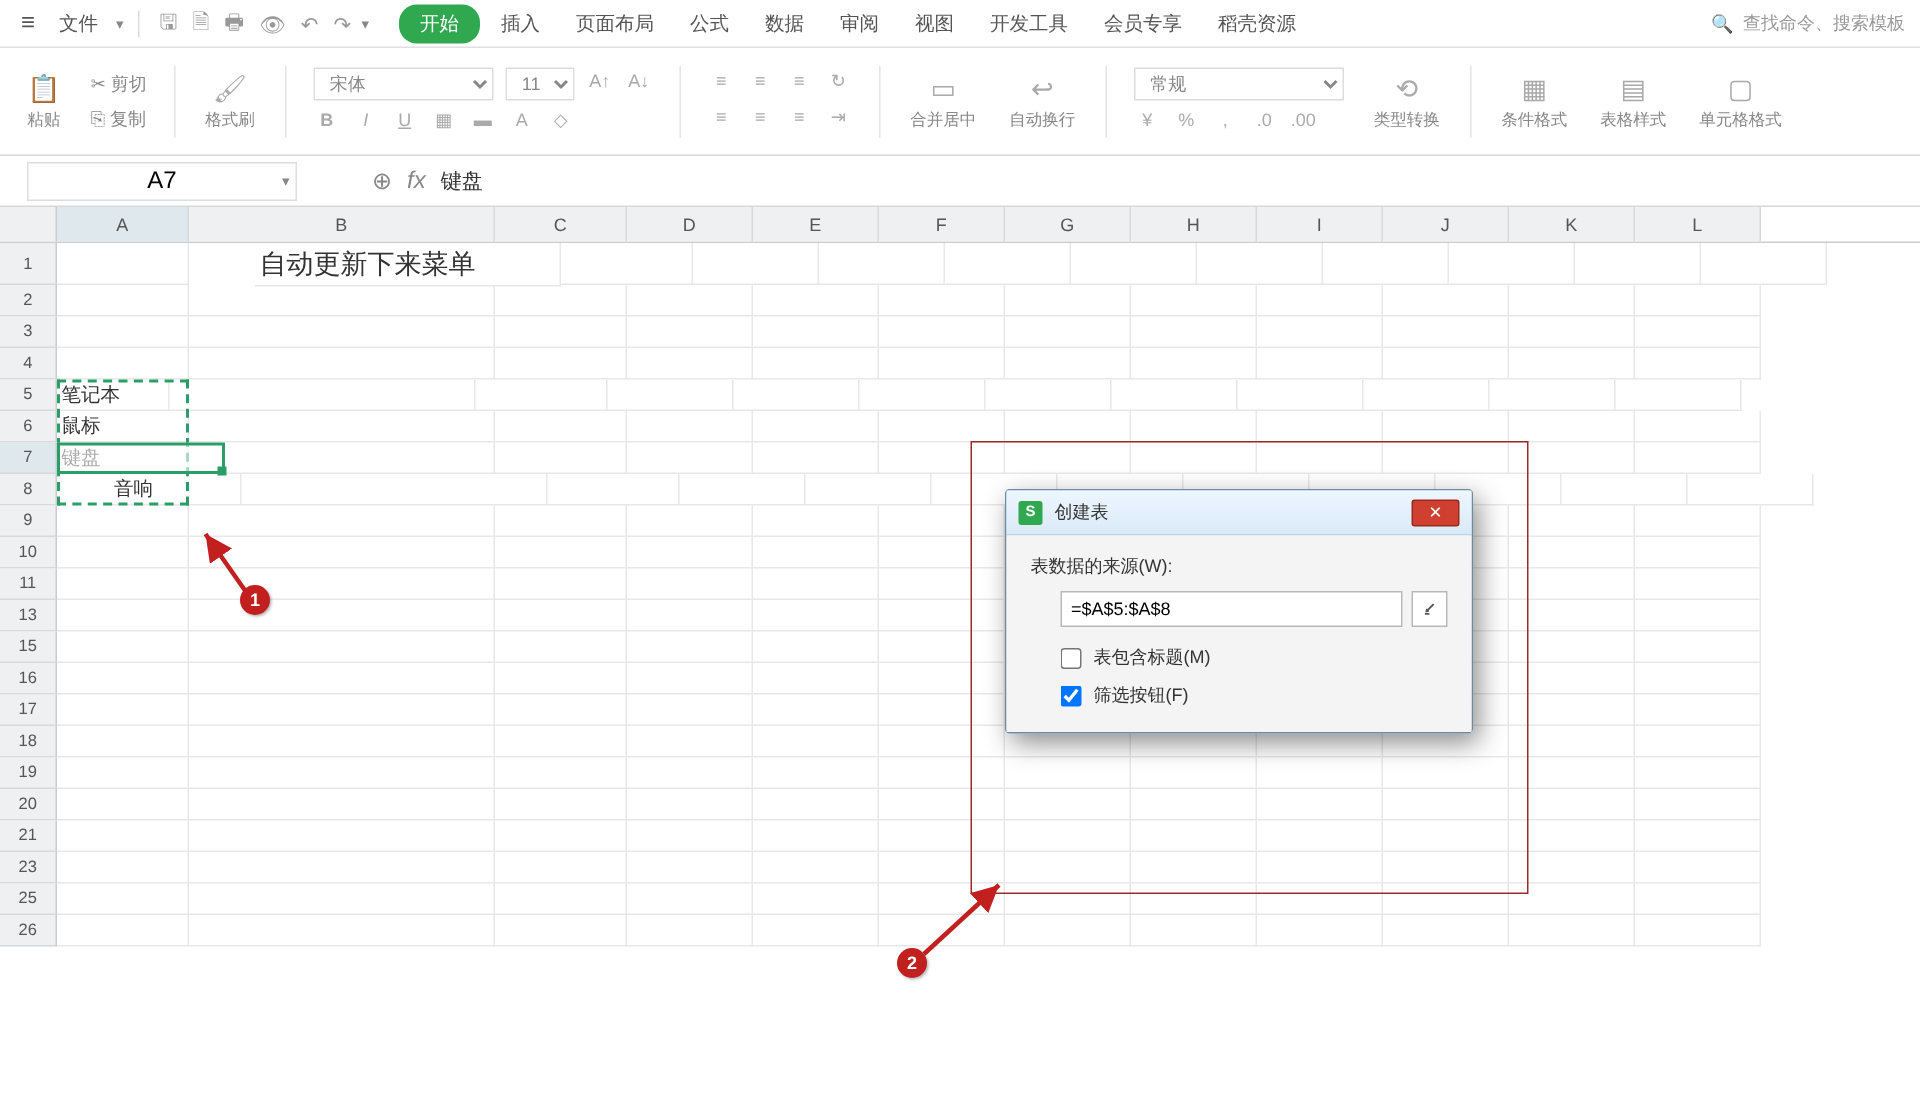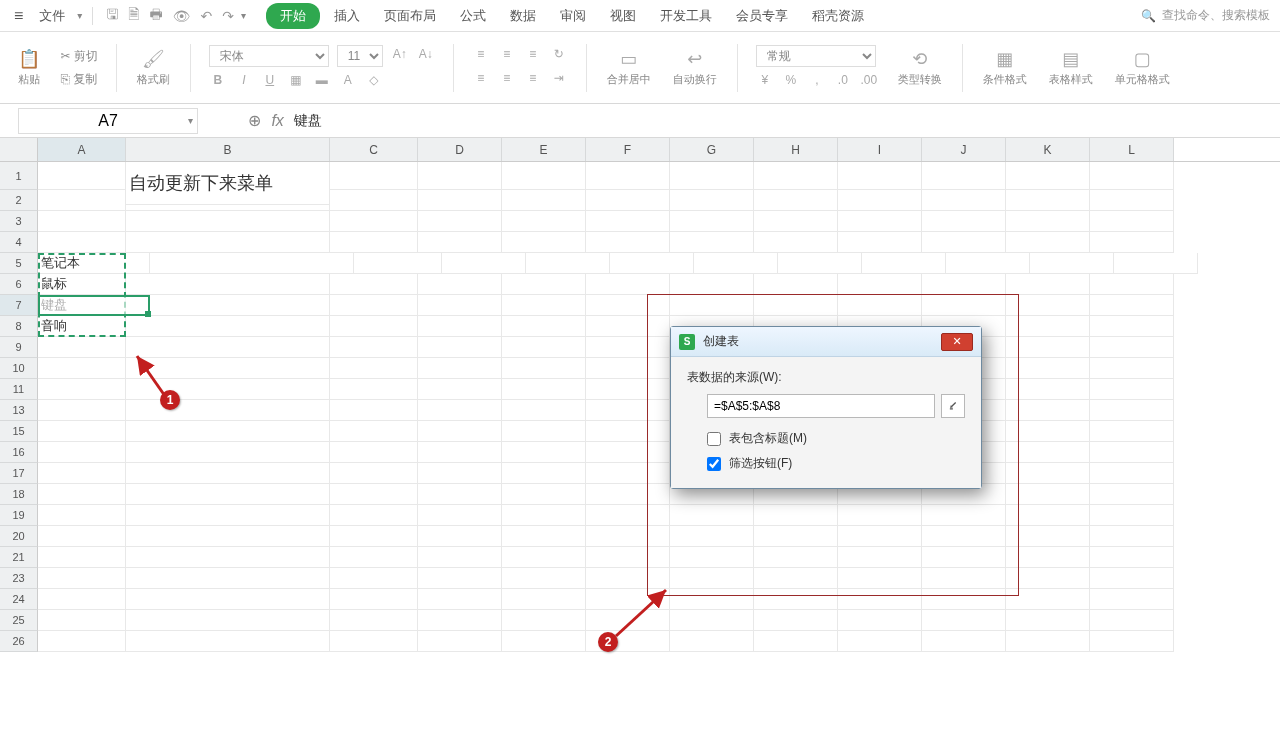--- a/index.html
+++ b/index.html
@@ -159,21 +159,21 @@
   <div class="grp">
     <span class="ico">▭</span>
     <span class="label">合并居中</span>
   </div>
   <div class="grp">
     <span class="ico">↩</span>
     <span class="label">自动换行</span>
   </div>
   <div class="vsep"></div>
   <div class="grp2">
-    <select class="font-select" style="width:120px"><option>常规</option></select>
+    <select class="font-select" style="width:140px"><option>常规</option></select>
     <div class="btn-row">
       <span class="mini">¥</span>
       <span class="mini">%</span>
       <span class="mini">,</span>
       <span class="mini">.0</span>
       <span class="mini">.00</span>
     </div>
   </div>
   <div class="grp">
     <span class="ico">⟲</span>
@@ -220,21 +220,21 @@
       <div class="col-h" style="width: 84px;">H</div>
       <div class="col-h" style="width: 84px;">I</div>
       <div class="col-h" style="width: 84px;">J</div>
       <div class="col-h" style="width: 84px;">K</div>
       <div class="col-h" style="width: 84px;">L</div>
     </div>
   <div class="rows" id="rows">
       <div class="row" style="height: 28px;">
         <div class="row-h">1</div>
         <div class="cell" style="width: 88px;"></div>
-        <div class="cell big-text" style="width: 204px; height: 43px;">自动更新下来菜单</div>
+        <div class="cell big-text" style="width: 204px; height: 29px; margin-left: 44px;">自动更新下来菜单</div>
         <div class="cell" style="width: 88px;"></div>
         <div class="cell" style="width: 84px;"></div>
         <div class="cell" style="width: 84px;"></div>
         <div class="cell" style="width: 84px;"></div>
         <div class="cell" style="width: 84px;"></div>
         <div class="cell" style="width: 84px;"></div>
         <div class="cell" style="width: 84px;"></div>
         <div class="cell" style="width: 84px;"></div>
         <div class="cell" style="width: 84px;"></div>
         <div class="cell" style="width: 84px;"></div>
@@ -279,21 +279,21 @@
         <div class="cell" style="width: 84px;"></div>
         <div class="cell" style="width: 84px;"></div>
         <div class="cell" style="width: 84px;"></div>
         <div class="cell" style="width: 84px;"></div>
         <div class="cell" style="width: 84px;"></div>
         <div class="cell" style="width: 84px;"></div>
         <div class="cell" style="width: 84px;"></div>
       </div>
       <div class="row">
         <div class="row-h">5</div>
-        <div class="cell" style="width: 112px;">笔记本</div>
+        <div class="cell" style="width: 75px;">笔记本</div>
         <div class="cell" style="width: 204px;"></div>
         <div class="cell" style="width: 88px;"></div>
         <div class="cell" style="width: 84px;"></div>
         <div class="cell" style="width: 84px;"></div>
         <div class="cell" style="width: 84px;"></div>
         <div class="cell" style="width: 84px;"></div>
         <div class="cell" style="width: 84px;"></div>
         <div class="cell" style="width: 84px;"></div>
         <div class="cell" style="width: 84px;"></div>
         <div class="cell" style="width: 84px;"></div>
@@ -324,21 +324,21 @@
         <div class="cell" style="width: 84px;"></div>
         <div class="cell" style="width: 84px;"></div>
         <div class="cell" style="width: 84px;"></div>
         <div class="cell" style="width: 84px;"></div>
         <div class="cell" style="width: 84px;"></div>
         <div class="cell" style="width: 84px;"></div>
         <div class="cell" style="width: 84px;"></div>
       </div>
       <div class="row">
         <div class="row-h">8</div>
-        <div class="cell" style="width: 88px;">音响</div>
+        <div class="cell" style="width: 88px; margin-left: 35px;">音响</div>
         <div class="cell" style="width: 204px;"></div>
         <div class="cell" style="width: 88px;"></div>
         <div class="cell" style="width: 84px;"></div>
         <div class="cell" style="width: 84px;"></div>
         <div class="cell" style="width: 84px;"></div>
         <div class="cell" style="width: 84px;"></div>
         <div class="cell" style="width: 84px;"></div>
         <div class="cell" style="width: 84px;"></div>
         <div class="cell" style="width: 84px;"></div>
         <div class="cell" style="width: 84px;"></div>
@@ -504,35 +504,20 @@
         <div class="cell" style="width: 84px;"></div>
         <div class="cell" style="width: 84px;"></div>
         <div class="cell" style="width: 84px;"></div>
         <div class="cell" style="width: 84px;"></div>
         <div class="cell" style="width: 84px;"></div>
         <div class="cell" style="width: 84px;"></div>
         <div class="cell" style="width: 84px;"></div>
       </div>
       <div class="row">
         <div class="row-h">23</div>
-        <div class="cell" style="width: 88px;"></div>
-        <div class="cell" style="width: 204px;"></div>
-        <div class="cell" style="width: 88px;"></div>
-        <div class="cell" style="width: 84px;"></div>
-        <div class="cell" style="width: 84px;"></div>
-        <div class="cell" style="width: 84px;"></div>
-        <div class="cell" style="width: 84px;"></div>
-        <div class="cell" style="width: 84px;"></div>
-        <div class="cell" style="width: 84px;"></div>
-        <div class="cell" style="width: 84px;"></div>
-        <div class="cell" style="width: 84px;"></div>
-        <div class="cell" style="width: 84px;"></div>
-      </div>
-      <div class="row">
-        <div class="row-h">24</div>
         <div class="cell" style="width: 88px;"></div>
         <div class="cell" style="width: 204px;"></div>
         <div class="cell" style="width: 88px;"></div>
         <div class="cell" style="width: 84px;"></div>
         <div class="cell" style="width: 84px;"></div>
         <div class="cell" style="width: 84px;"></div>
         <div class="cell" style="width: 84px;"></div>
         <div class="cell" style="width: 84px;"></div>
         <div class="cell" style="width: 84px;"></div>
         <div class="cell" style="width: 84px;"></div>

